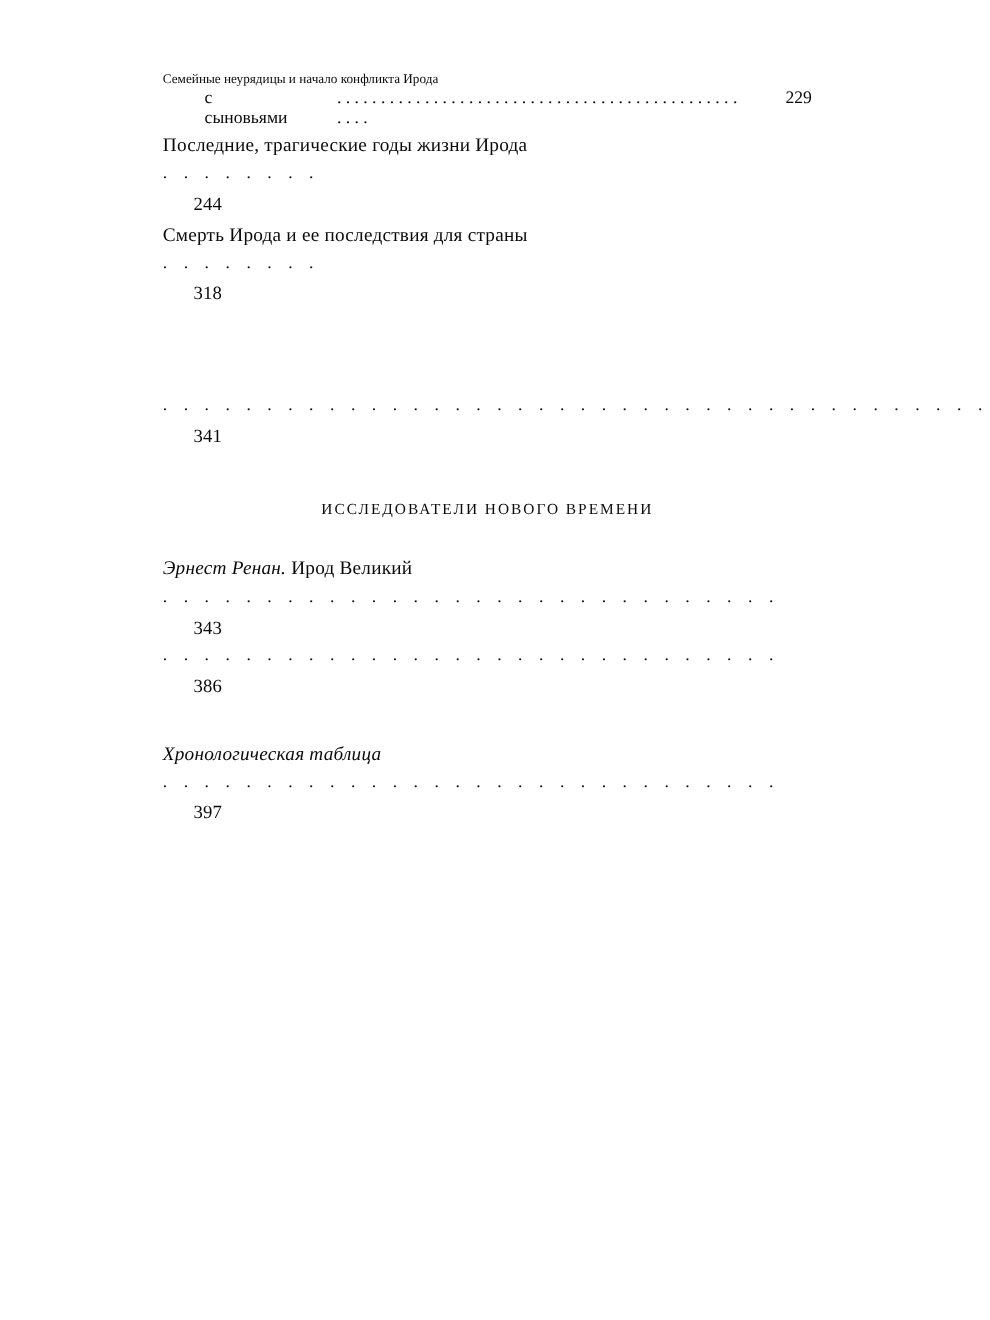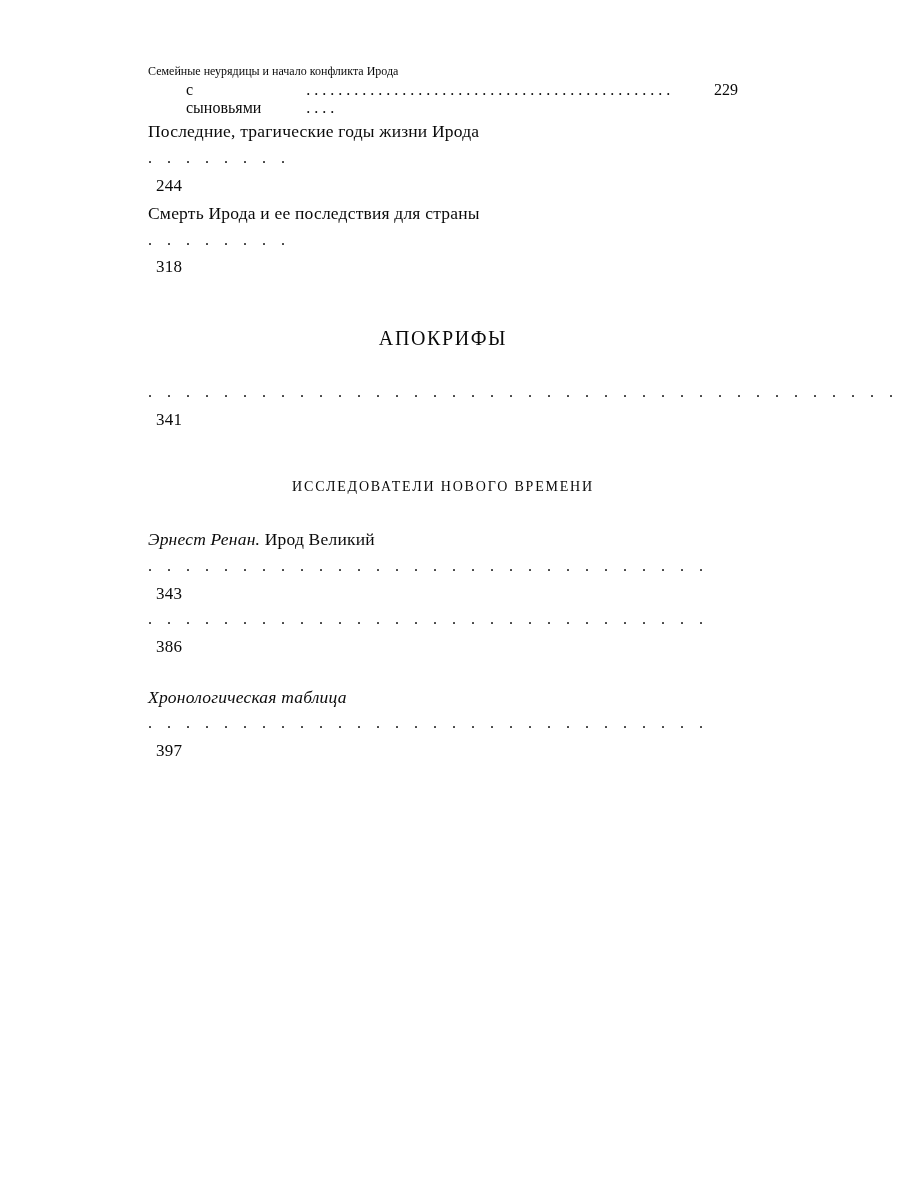--- a/index.html
+++ b/index.html
@@ -53,20 +53,21 @@
     letter-spacing: 5.5px;
     color: #111;
     font-size: 16px;
     position: relative;
     top: -1px;
   }
   .entry .page-no {
     white-space: nowrap;
     padding-left: 8px;
     width: 46px;
+    text-align: right;
     font-size: 17px;
   }
 
   
   .entry-wrap .line1 {
     display: block;
     white-space: nowrap;
     font-size: 12px;
     line-height: 1.62;
   }
@@ -91,21 +92,21 @@
   .section-head.wide {
     letter-spacing: 1.8px;
     font-size: 14px;
   }
 
   .spacer-lg { height: 46px; }
   .spacer-md { height: 30px; }
   .spacer-sm { height: 22px; }
   .author { font-style: italic; }
 
-  .entry.ital .title { font-style: italic; }
+  .entry.ital .title { font-style: italic; margin-top: 11px; }
 </style>
 </head>
 <body>
 
 <div class="page">
   <div class="toc">
 
     <div class="entry-wrap">
       <span class="line1">Семейные неурядицы и начало конфликта Ирода</span>
       <span class="line2">
@@ -122,21 +123,20 @@
     </div>
 
     <div class="entry">
       <span class="title">Смерть Ирода и ее последствия для страны</span>
       <span class="leader">. . . . . . . .</span>
       <span class="page-no">318</span>
     </div>
 
     <div class="spacer-lg"></div>
 
-    <div class="section-head">АПОКРИФЫ</div>
 
     <div class="spacer-md"></div>
 
     <div class="entry">
       <span class="leader">. . . . . . . . . . . . . . . . . . . . . . . . . . . . . . . . . . . . . . . . . . . . . . . . . .</span>
       <span class="page-no">341</span>
     </div>
 
     <div class="spacer-lg"></div>
 

